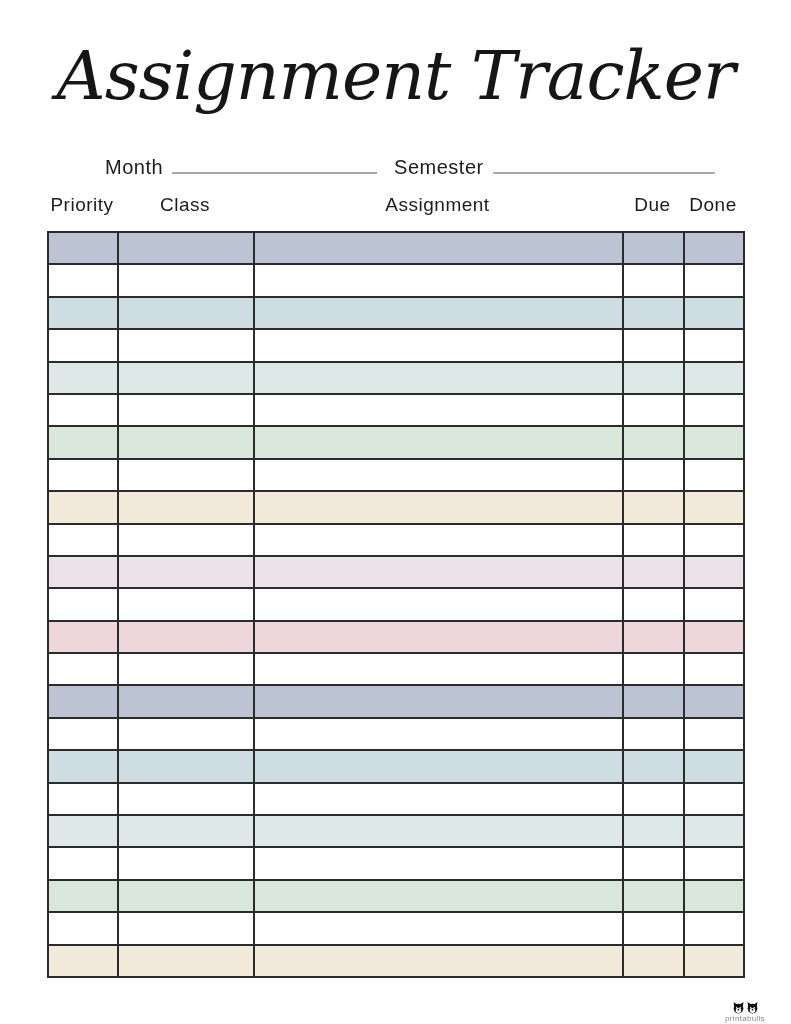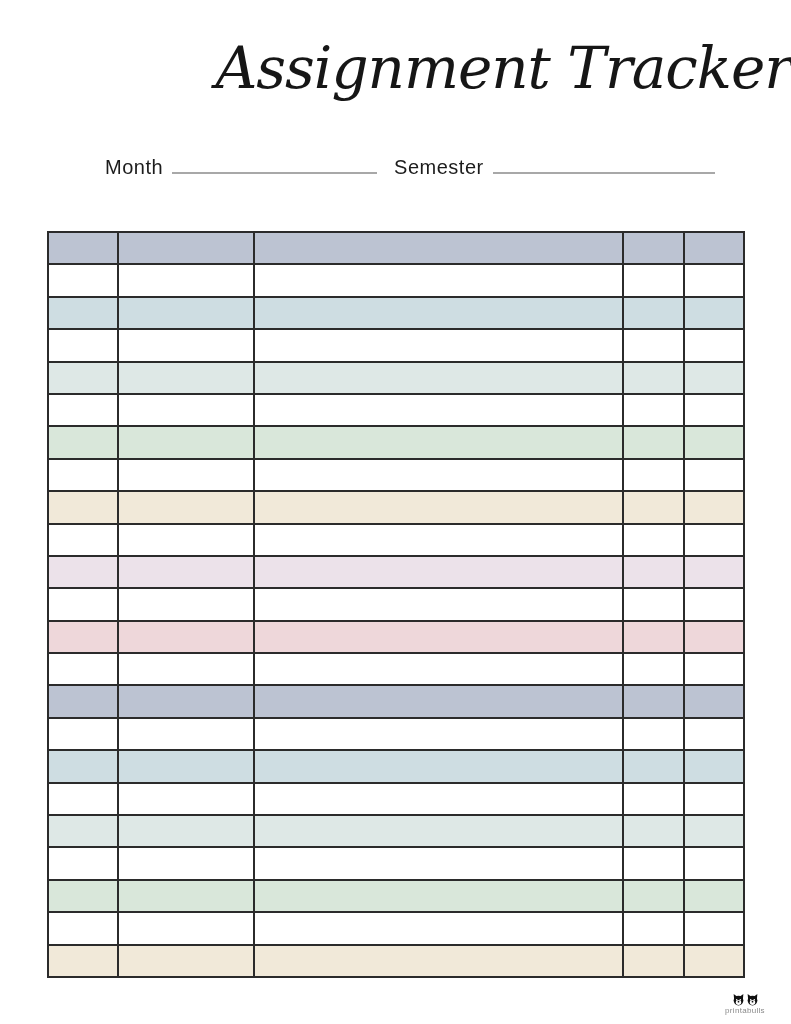--- a/index.html
+++ b/index.html
@@ -12,25 +12,25 @@
     background: #ffffff;
     font-family: "Liberation Sans", sans-serif;
     color: var(--text, #1c1c1c);
     overflow: hidden;
   }
   .title {
     position: absolute;
     top: 22px;
     left: 0;
     width: 100%;
-    text-align: right;
+    text-align: center;
     font-family: "DejaVu Serif", serif;
     font-style: italic;
     font-weight: normal;
-    font-size: 58px;
+    font-size: 68px;
     letter-spacing: -1px;
     line-height: 1.6;
     color: #161616;
   }
   .fields-row {
     position: absolute;
     top: 152px;
     left: 105px;
     display: flex;
     align-items: baseline;
@@ -72,21 +72,21 @@
     table-layout: fixed;
   }
   .tracker td {
     border: 2px solid var(--border, #2b2b2b);
     padding: 0;
     height: 28px;
   }
   .footer {
     position: absolute;
     right: 14px;
-    bottom: 8px;
+    bottom: 0;
     width: 64px;
     text-align: center;
   }
   .dogs { display: flex; justify-content: center; gap: 1px; height: 13px; }
   .brand-name {
     display: block;
     font-size: 8px;
     letter-spacing: 0.3px;
     color: var(--brand_text, #8a8a8a);
     line-height: 10px;
@@ -99,20 +99,27 @@
 
   <h1 class="title">Assignment Tracker</h1>
 
   <div class="fields-row">
     <span class="field-label">Month</span>
     <span class="blank month-blank"></span>
     <span class="field-label semester-label">Semester</span>
     <span class="blank semester-blank"></span>
   </div>
 
+  <div class="header-row">
+    <span class="col-h w-priority">Priority</span>
+    <span class="col-h w-class">Class</span>
+    <span class="col-h w-assignment">Assignment</span>
+    <span class="col-h w-due">Due</span>
+    <span class="col-h w-done">Done</span>
+  </div>
 
   <table class="tracker">
     <colgroup>
       <col class="w-priority">
       <col class="w-class">
       <col class="w-assignment">
       <col class="w-due">
       <col class="w-done">
     </colgroup>
     <tbody>

